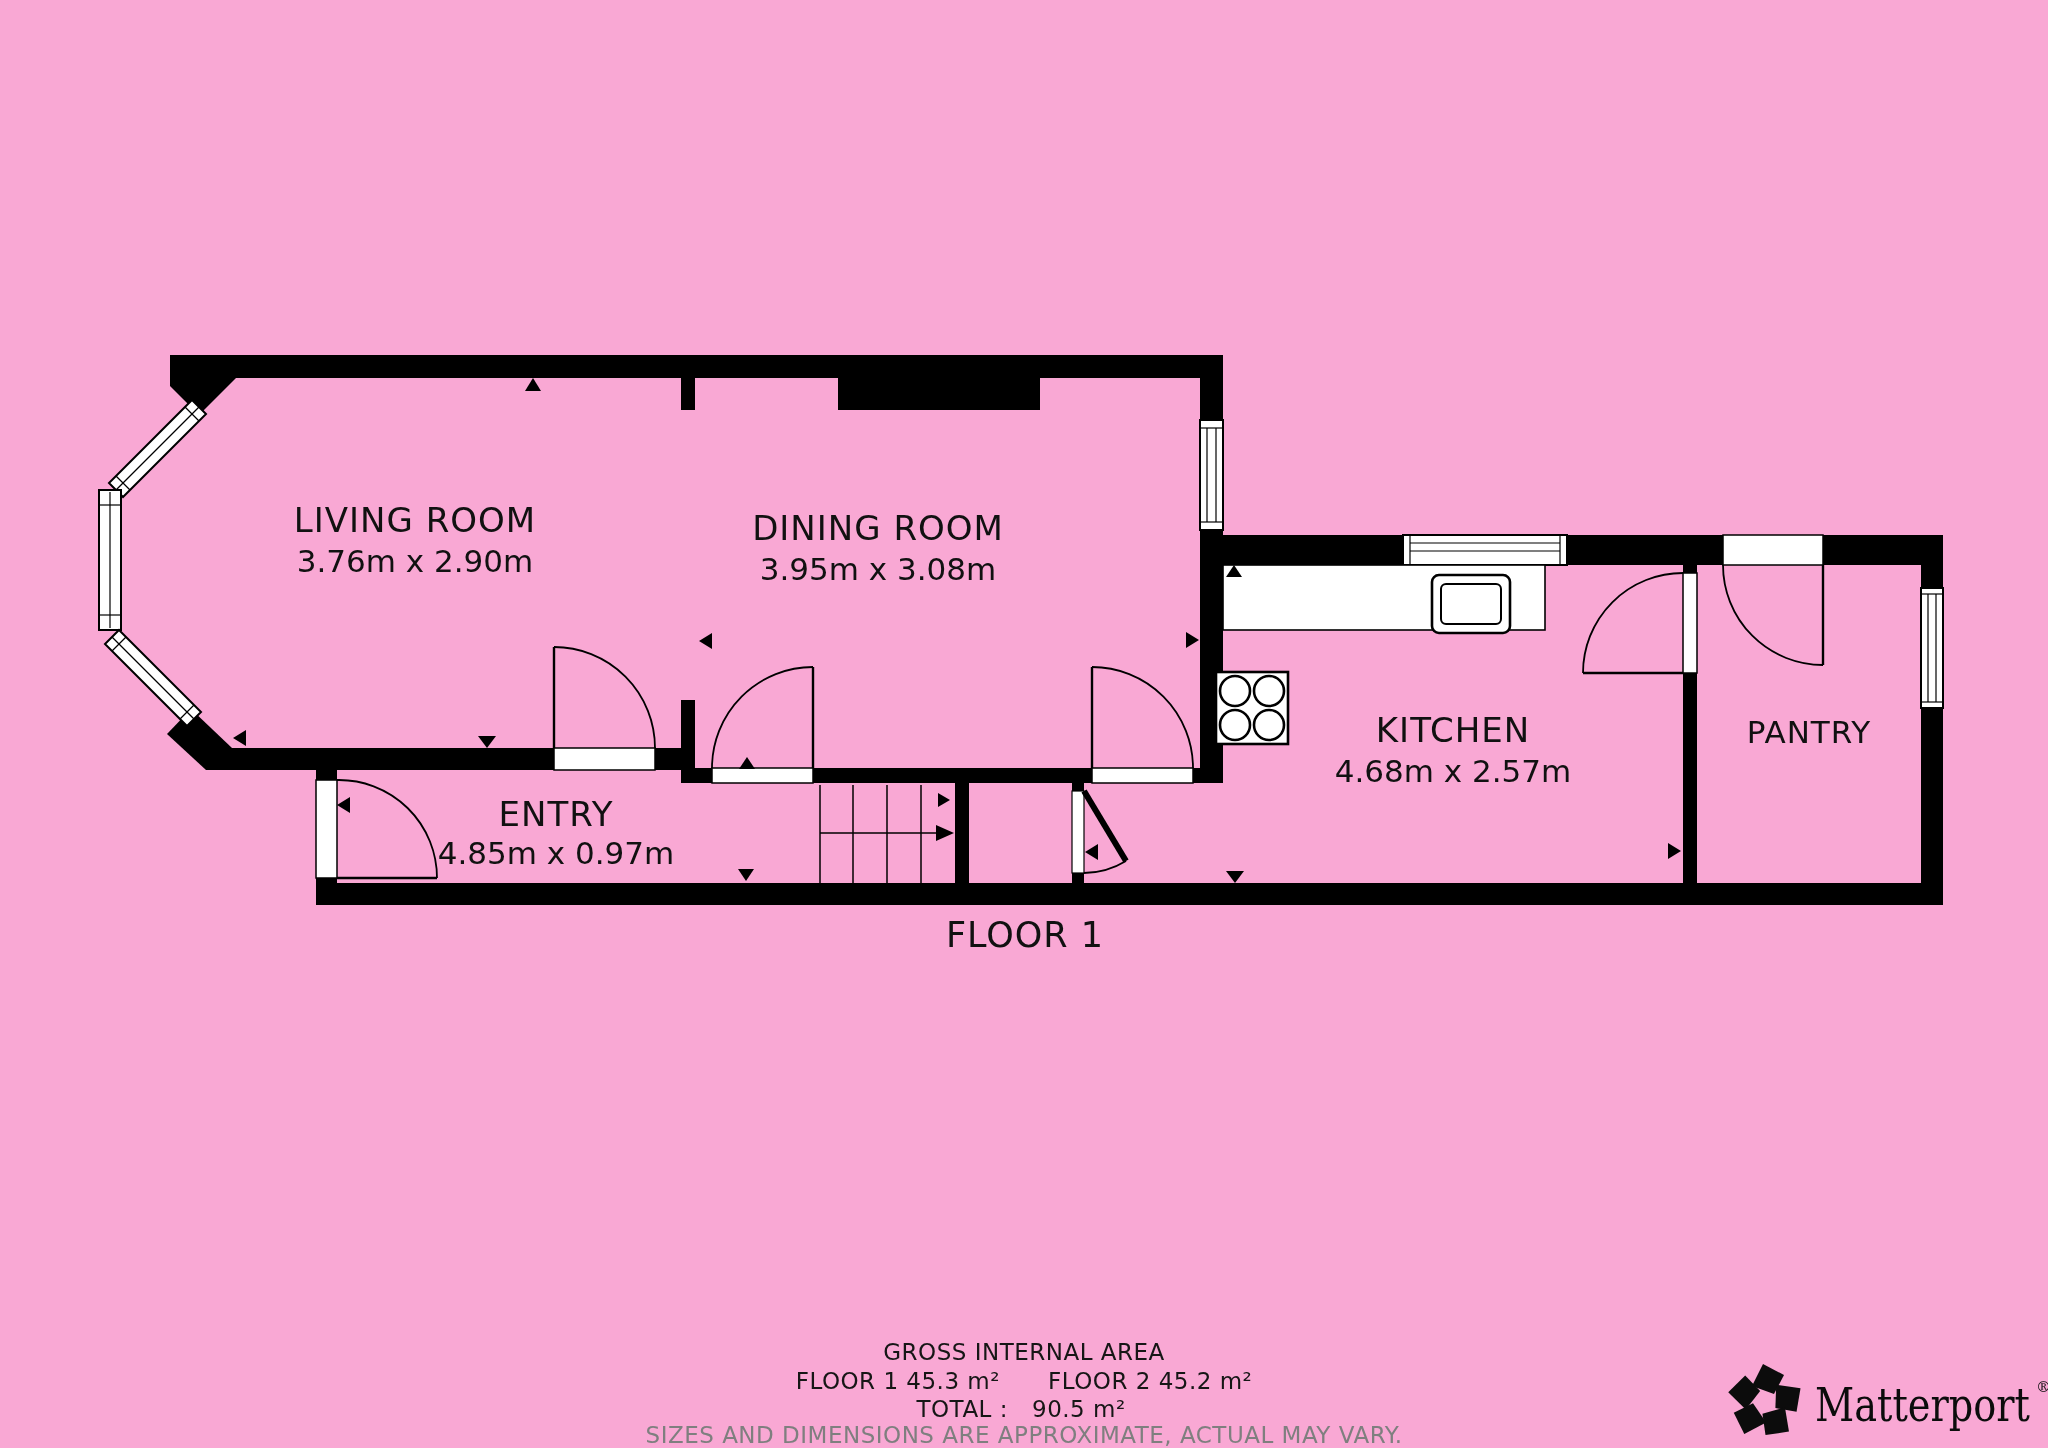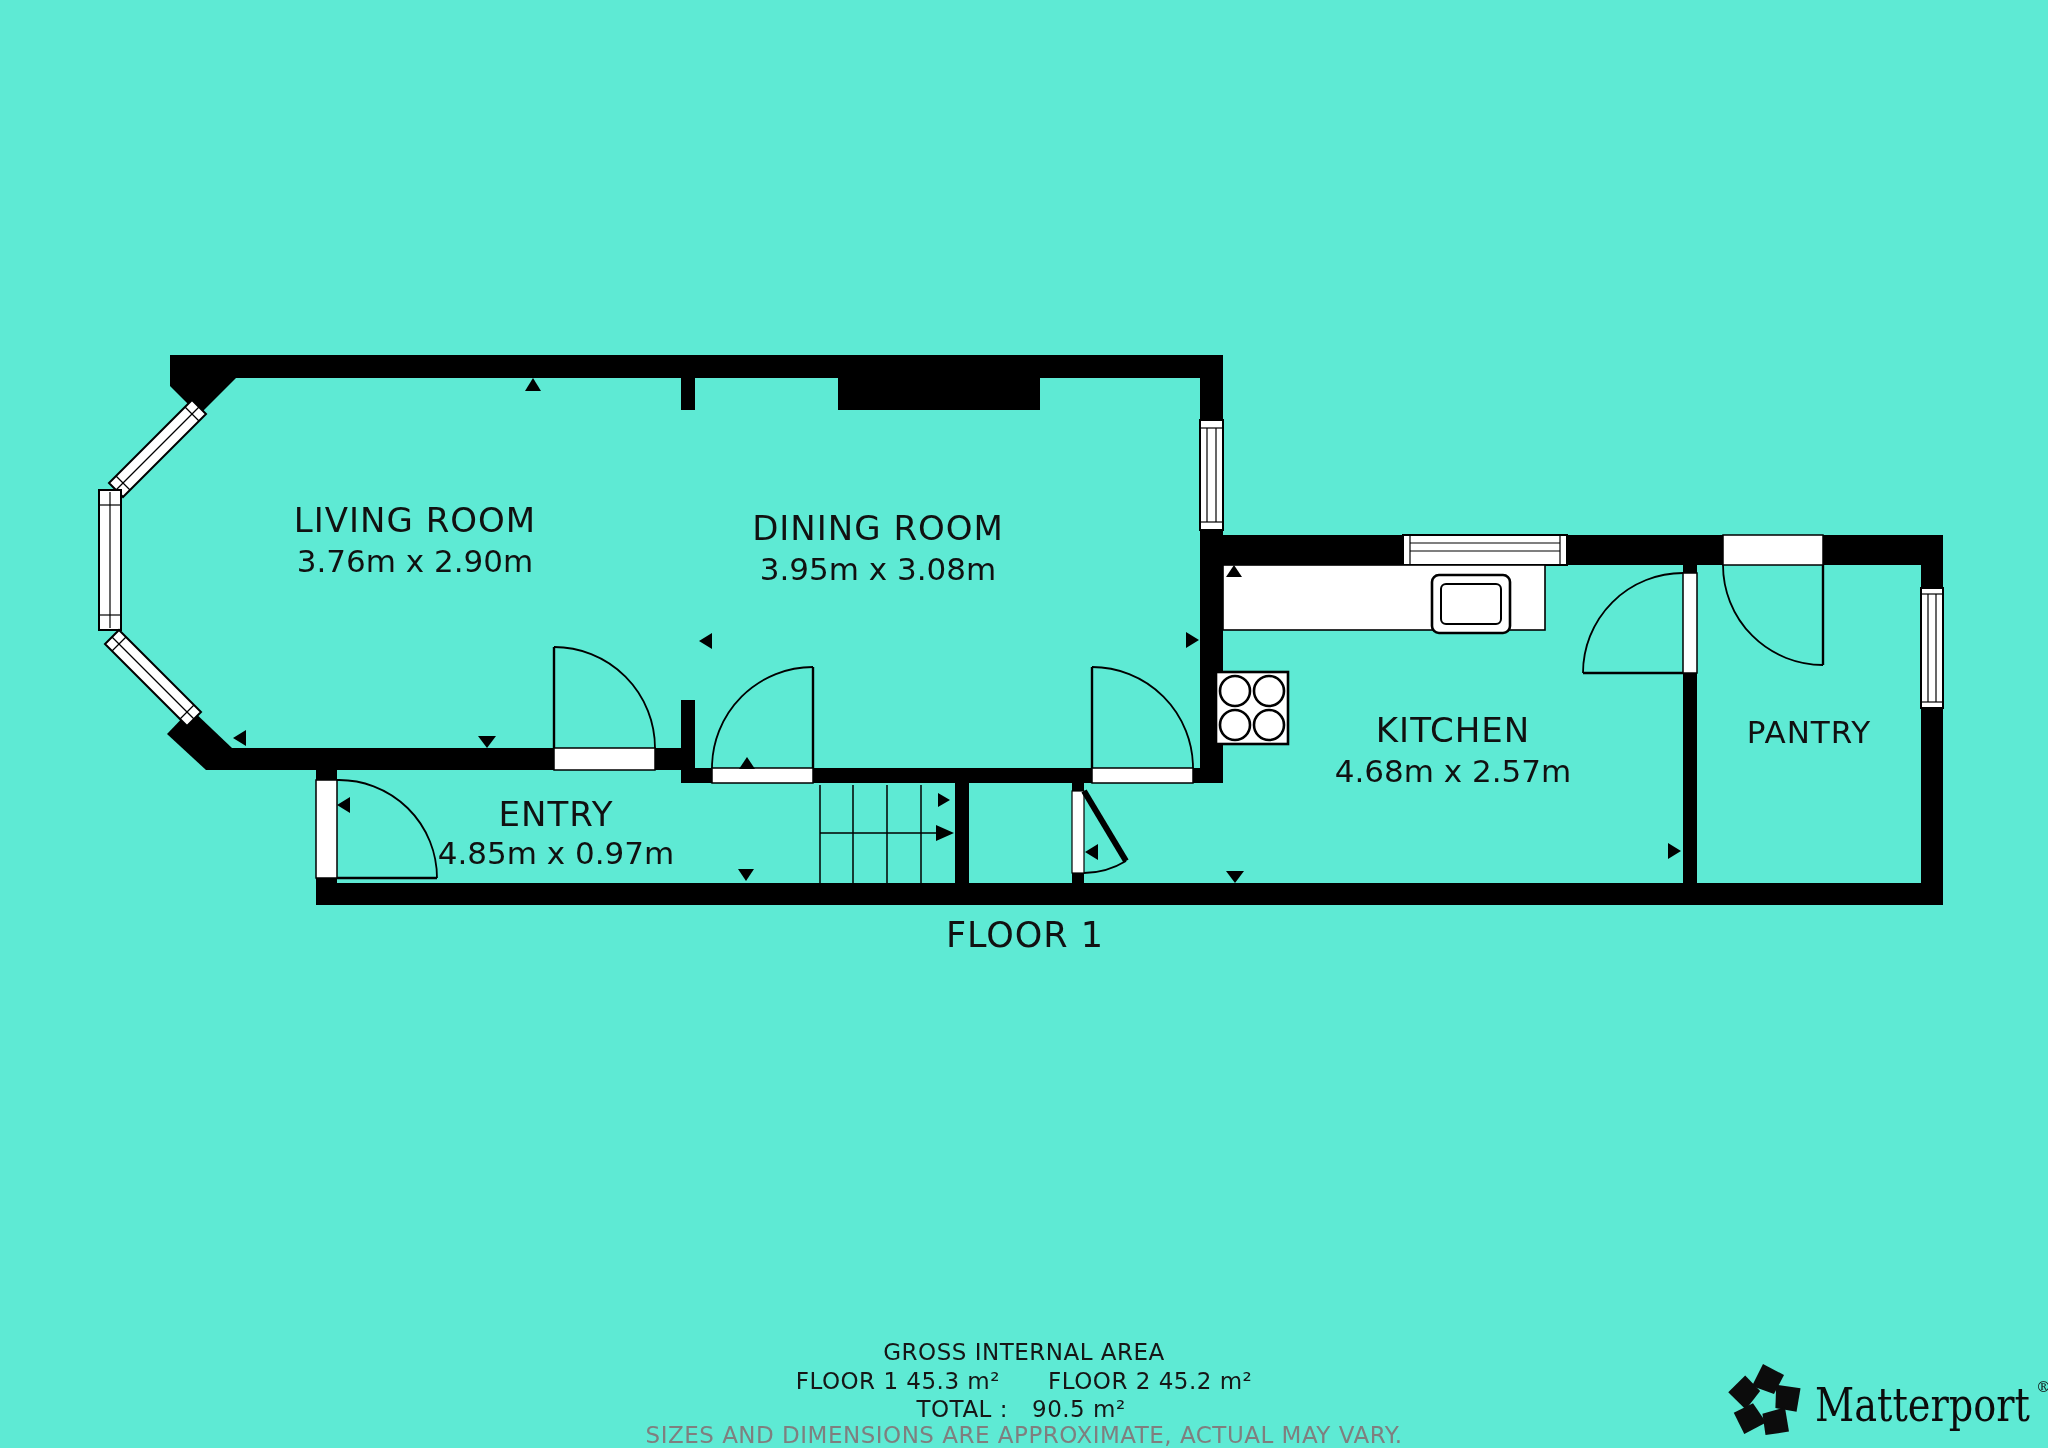--- a/index.html
+++ b/index.html
@@ -1,16 +1,16 @@
 <!DOCTYPE html>
 <html><head>
 <meta charset="utf-8">
 <style>
   html,body{margin:0;padding:0;background:#fff;}
-  .page{position:relative;width:2048px;height:1448px;background:#5eead4;overflow:hidden;
+  .page{position:relative;width:2048px;height:1448px;background:#f9a8d4;overflow:hidden;
         font-family:"DejaVu Sans", sans-serif;}
   svg{display:block;}
   .room-name{font-size:34px;fill:#111;letter-spacing:1px;}
   .room-dims{font-size:31px;fill:#111;}
   .floor-label{font-size:35px;fill:#111;letter-spacing:1px;}
   .footer-line{font-size:23px;fill:#161616;letter-spacing:.5px;}
   .footer-disclaimer{font-size:23px;fill:#7f7f7f;letter-spacing:.5px;}
   .logo-text{font-family:"DejaVu Serif", serif;font-size:46px;fill:#0c0c0c;}
   .logo-reg{font-family:"DejaVu Serif", serif;font-size:15px;fill:#0c0c0c;}
   text{text-anchor:middle;}

